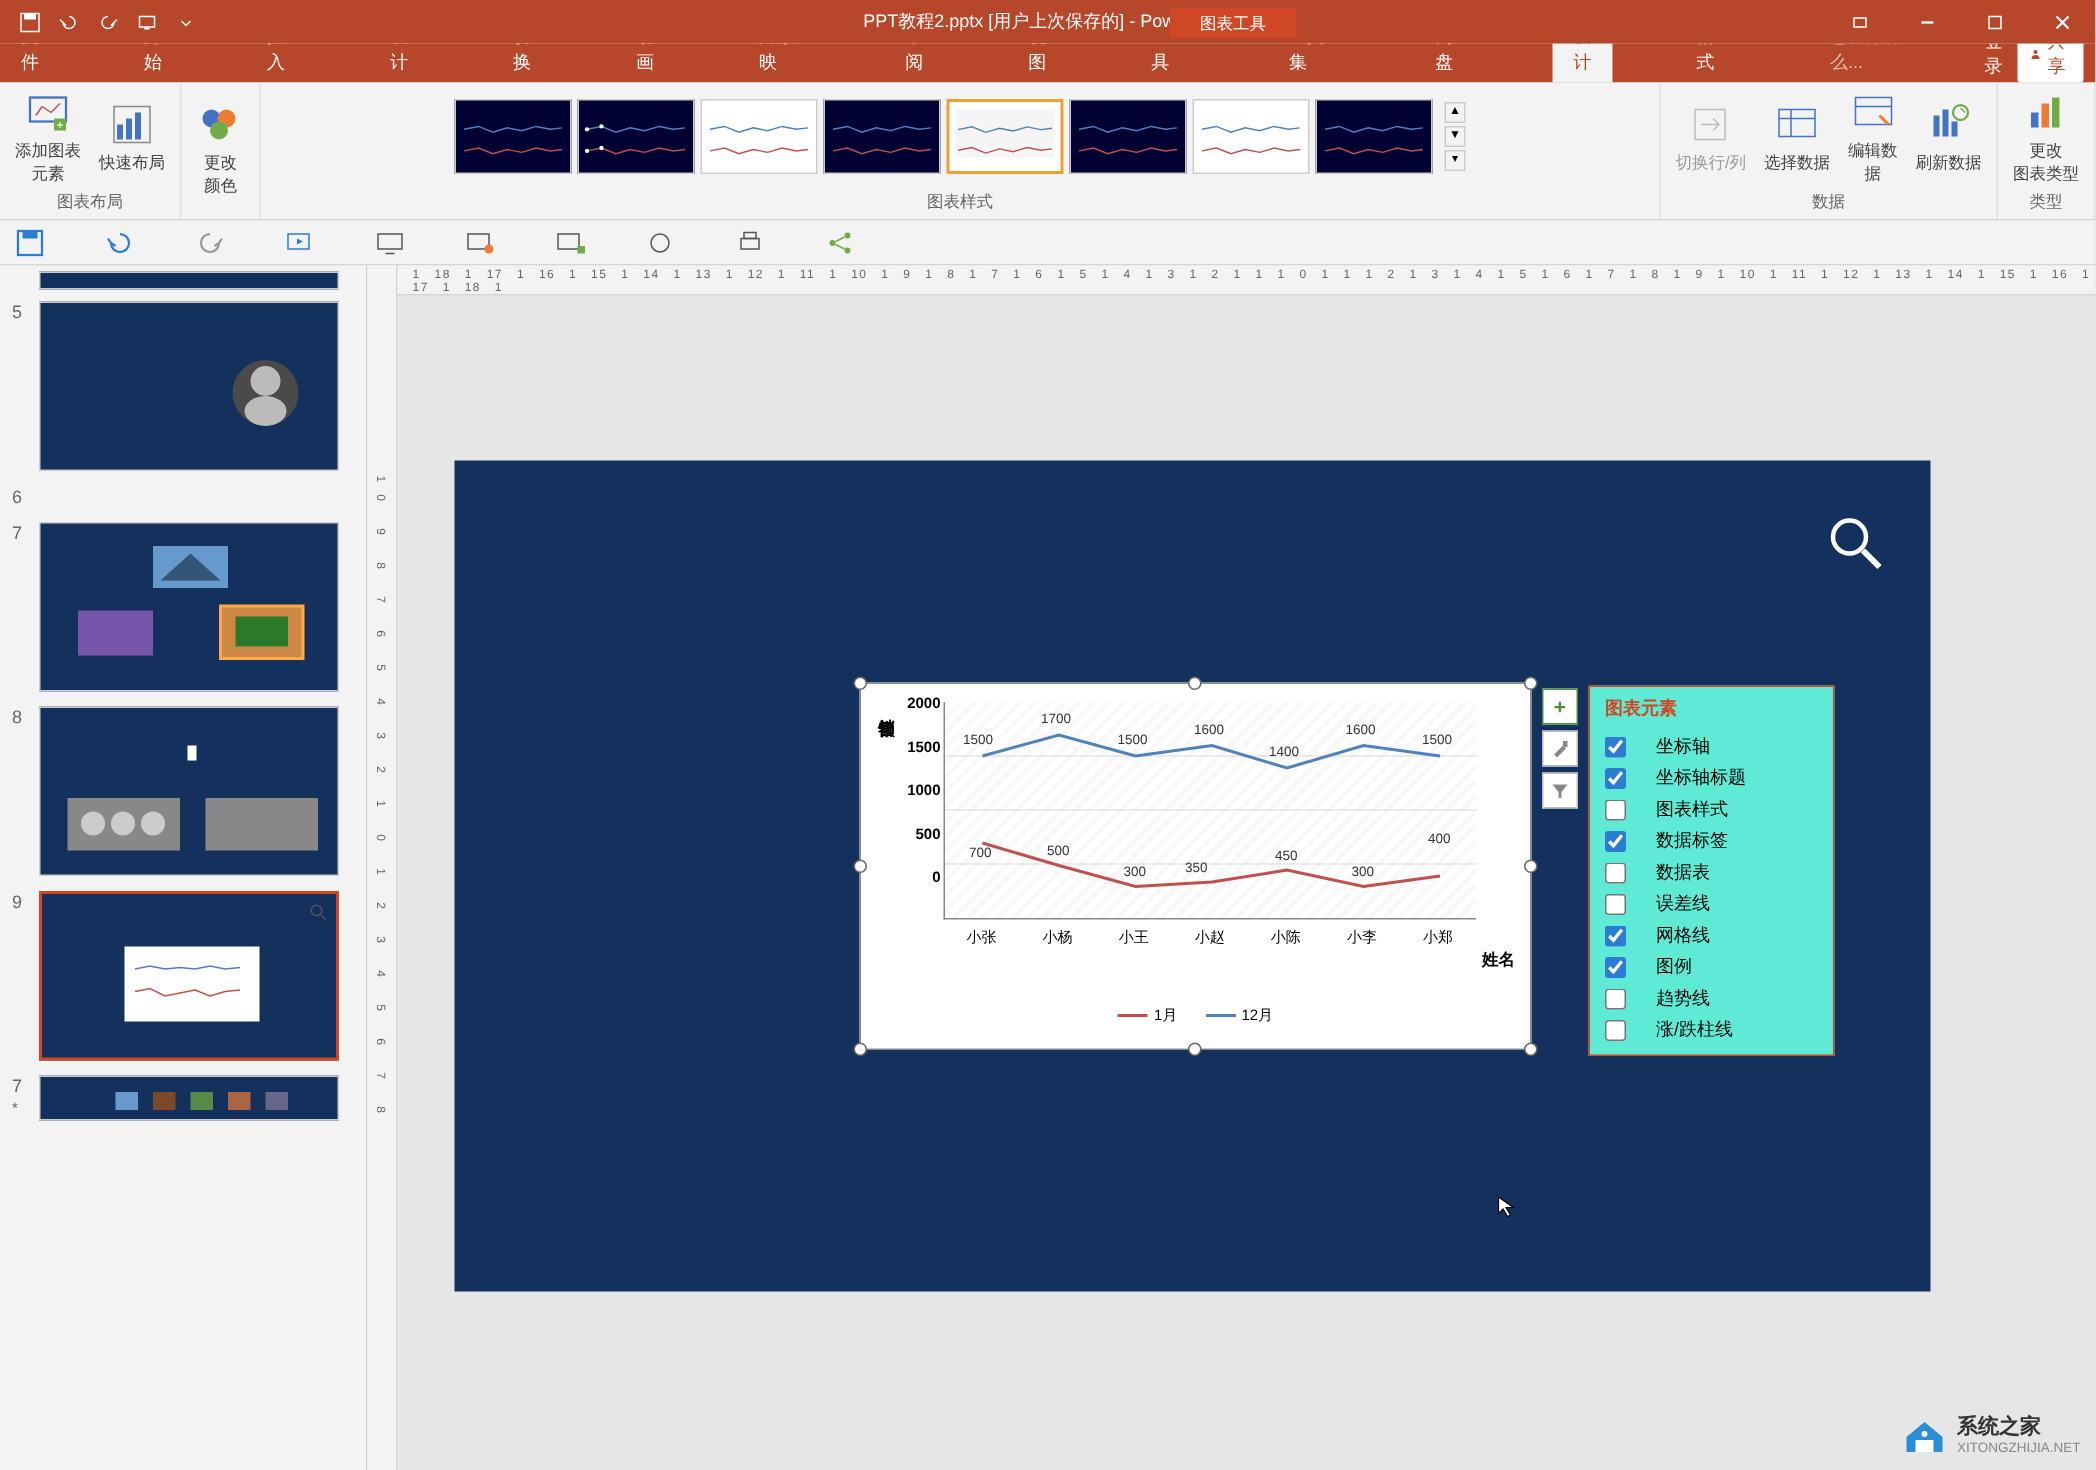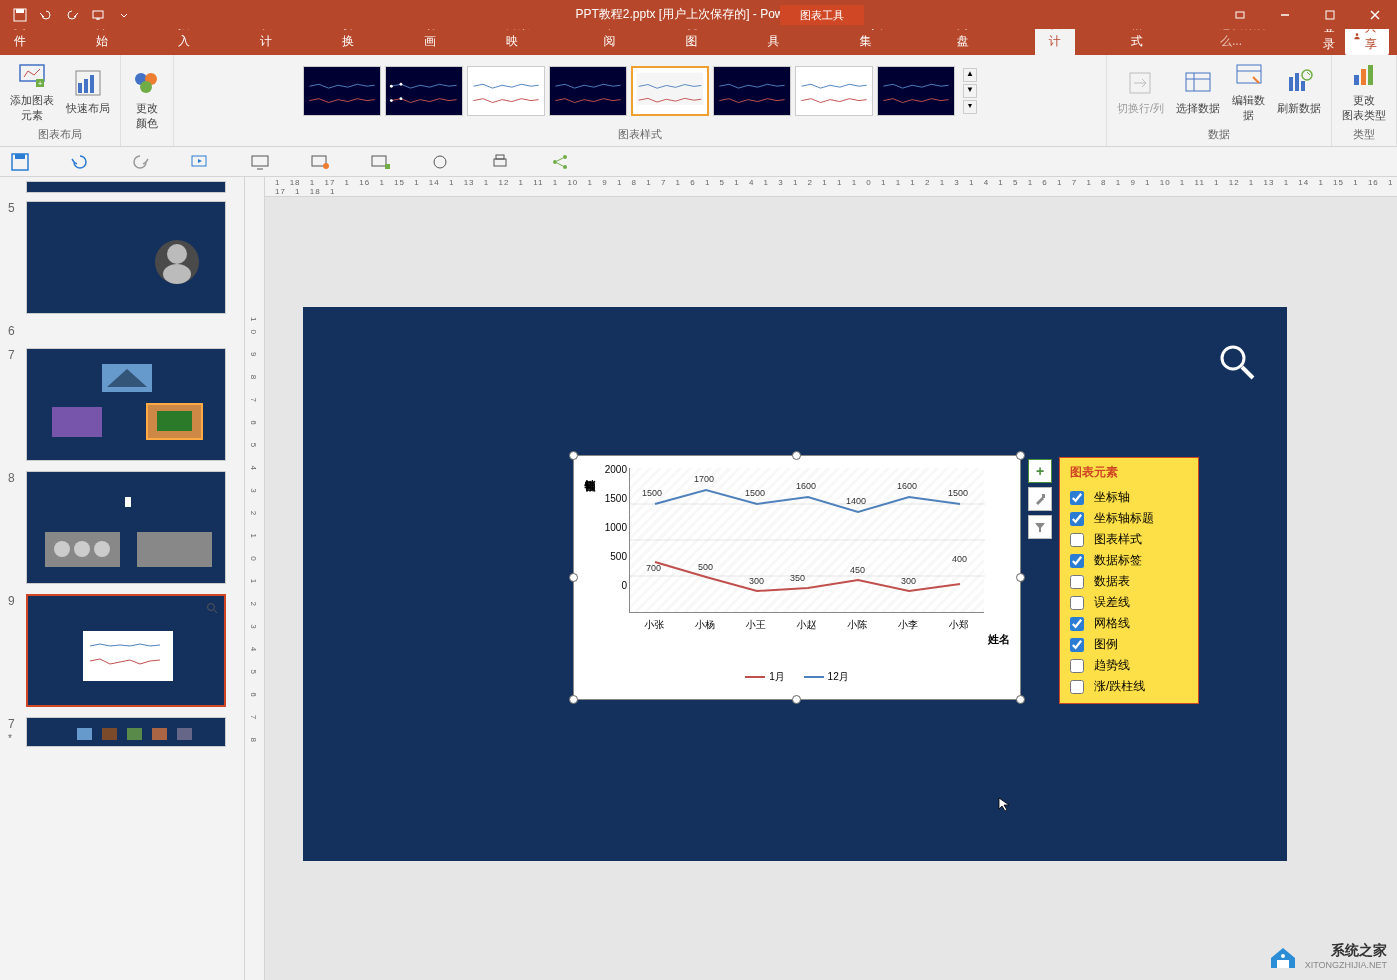--- a/index.html
+++ b/index.html
@@ -51,42 +51,42 @@
 .slide-canvas { position: absolute; left: 38px; top: 130px; width: 984px; height: 554px; background: #14315e; }
 .magnifier { position: absolute; right: 30px; top: 35px; width: 40px; height: 40px; }
 
 .chart-box { position: absolute; left: 270px; top: 148px; width: 448px; height: 245px; background: #fff; border: 1px solid #888; }
 .chart-handle { position: absolute; width: 9px; height: 9px; background: #fff; border: 1px solid #666; border-radius: 50%; }
 
 .chart-content { padding: 10px; position: relative; width: 100%; height: 100%; }
 .chart-ylabel { position: absolute; left: 8px; top: 15px; font-size: 11px; writing-mode: vertical-rl; font-weight: bold; }
 .chart-plot { position: absolute; left: 55px; top: 12px; width: 355px; height: 145px; background: repeating-linear-gradient(-45deg, #f8f8f8, #f8f8f8 3px, #fff 3px, #fff 7px); border-left: 1px solid #888; border-bottom: 1px solid #888; }
 .chart-yticks { position: absolute; left: 25px; top: 8px; font-size: 10px; text-align: right; width: 28px; }
-.chart-ytick { height: 29px; }
+.chart-ytick { height: 29px; font-weight: bold; }
 .chart-xticks { position: absolute; left: 55px; top: 162px; width: 355px; display: flex; font-size: 10px; }
 .chart-xtick { flex: 1; text-align: center; }
 .chart-xlabel { position: absolute; right: 10px; bottom: 52px; font-size: 11px; font-weight: bold; }
 .chart-legend { position: absolute; bottom: 15px; left: 0; right: 0; text-align: center; font-size: 10px; }
 .legend-item { display: inline-flex; align-items: center; gap: 4px; margin: 0 8px; }
 .legend-line { width: 20px; height: 2px; }
 .data-label { position: absolute; font-size: 9px; color: #333; }
 
 .chart-side-btns { position: absolute; left: 725px; top: 152px; display: flex; flex-direction: column; gap: 4px; }
 .side-btn { width: 24px; height: 24px; background: #fff; border: 1px solid #bbb; display: flex; align-items: center; justify-content: center; cursor: pointer; font-size: 14px; font-weight: bold; }
 .side-btn.active { color: #4a8f3c; border-color: #4a8f3c; }
 
-.chart-elements-panel { position: absolute; left: 756px; top: 150px; width: 140px; background: #fde047; border: 1px solid #d04726; padding: 6px 10px; font-size: 12px; }
+.chart-elements-panel { position: absolute; left: 756px; top: 150px; width: 164px; background: #5eead4; border: 1px solid #d04726; padding: 6px 10px; font-size: 12px; }
 .chart-elements-panel .panel-title { color: #d04726; font-weight: bold; margin-bottom: 6px; }
-.chart-elements-panel .element-item { display: flex; align-items: center; gap: 10px; padding: 2px 0; cursor: pointer; }
+.chart-elements-panel .element-item { display: flex; align-items: center; gap: 20px; padding: 2px 0; cursor: pointer; }
 .chart-elements-panel input[type="checkbox"] { width: 14px; height: 14px; accent-color: #2b7cd3; }
 
 .watermark { position: absolute; right: 10px; bottom: 10px; display: flex; align-items: center; gap: 6px; }
 .watermark .logo { width: 32px; height: 28px; }
 .watermark .text { font-size: 12px; color: #333; }
-.watermark .text .cn { font-size: 14px; font-weight: bold; text-align: right; }
+.watermark .text .cn { font-size: 14px; font-weight: bold; }
 
 .cursor { position: absolute; left: 423px; top: 340px; font-size: 14px; pointer-events: none; }
 
 svg.mini-chart { width: 100%; height: 100%; }
 </style>
 </head>
 <body>
 
 <div class="titlebar">
   <div class="qat">

